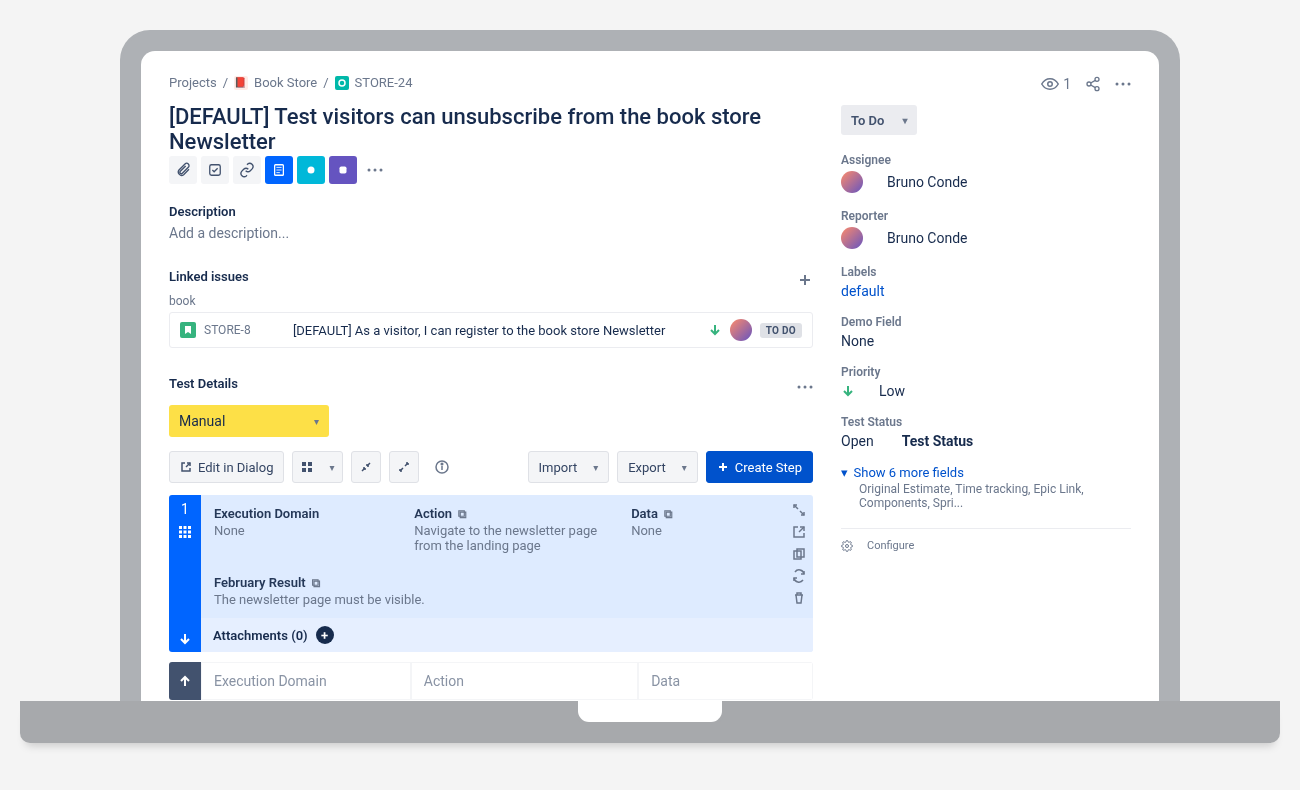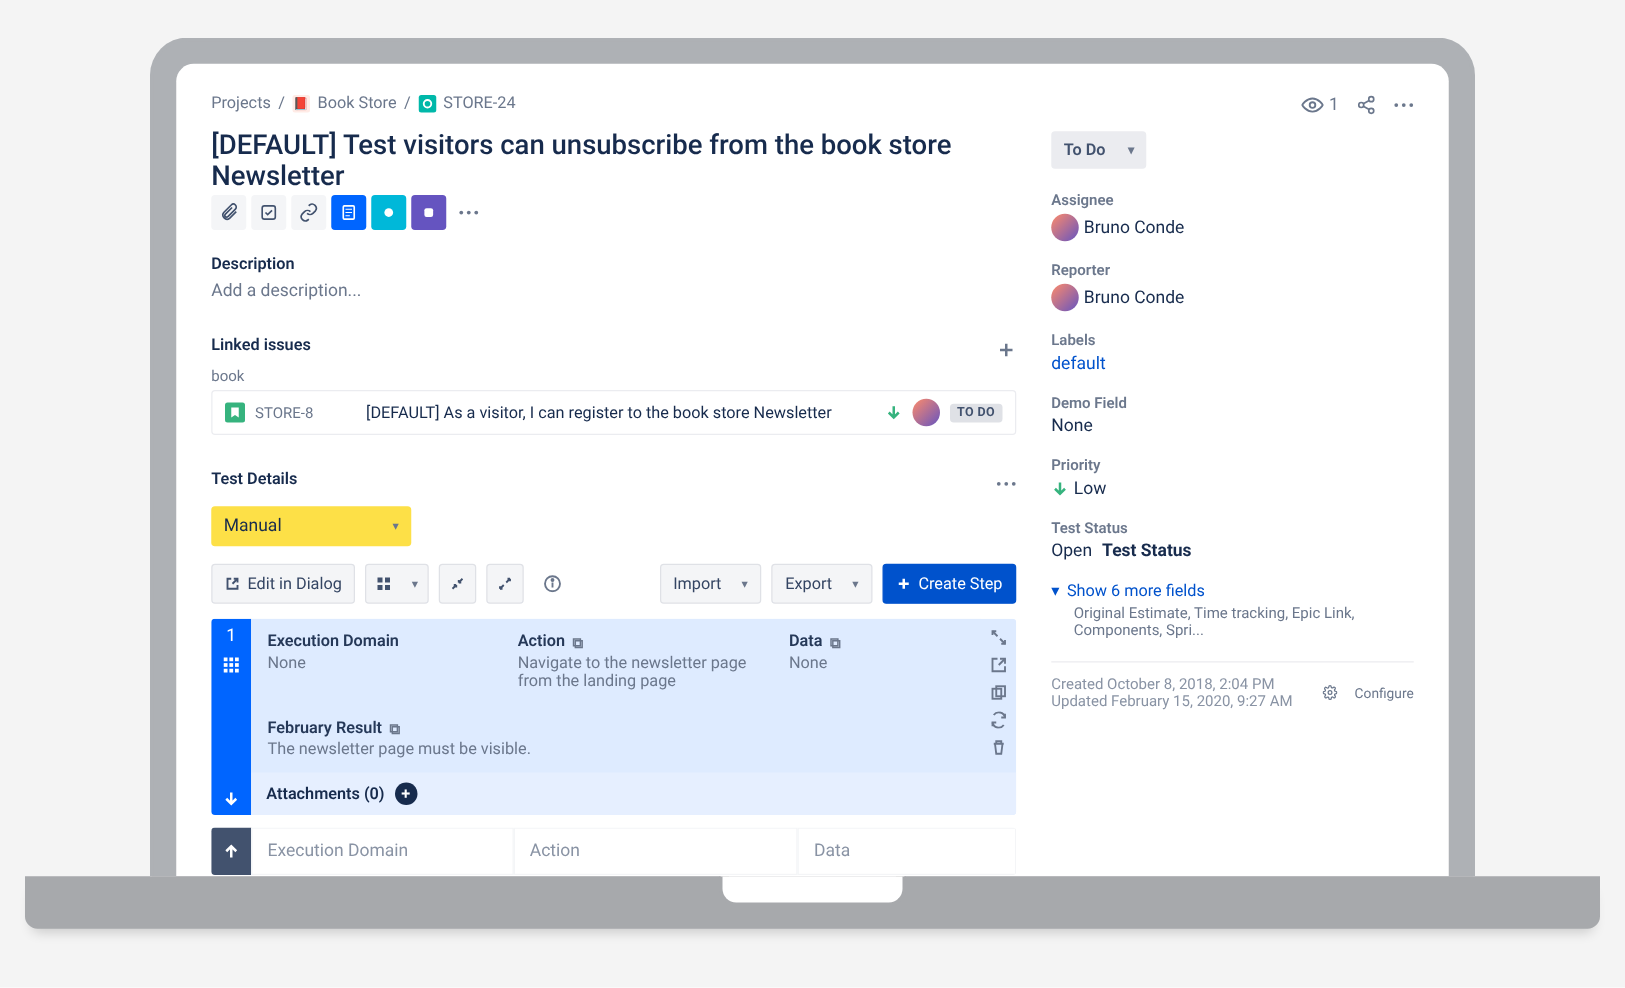--- a/index.html
+++ b/index.html
@@ -127,21 +127,21 @@
 
   
   .top-actions { display:flex; justify-content:flex-end; align-items:center; gap:14px; color:#6b778c; margin-bottom:12px; font-size:14px;}
   .ic-btn { cursor:pointer; display:flex; align-items:center; gap:4px;}
   .status-select {
     background:#ebecf0; border-radius:3px; height:30px; padding:0 10px; display:inline-flex; align-items:center; gap:8px;
     color:#42526e; font-weight:600; font-size:13px; cursor:pointer; margin-bottom:18px;
   }
   .field { margin-bottom: 16px; }
   .field-label { font-size:12px; font-weight:600; color:#6b778c; margin-bottom:4px;}
-  .field-row { display:flex; align-items:center; gap:4px; color:#172b4d; font-size:14px;}
+  .field-row { display:flex; align-items:center; gap:24px; color:#172b4d; font-size:14px;}
   .link-blue { color:#0052cc; }
   .divider { height:1px; background:#ebecf0; margin: 6px 0 10px 0;}
   .more-fields { display:flex; align-items:center; gap:6px; color:#0052cc; font-size:13px; cursor:pointer; margin-bottom:2px;}
   .more-desc { color:#6b778c; font-size:12px; padding-left:18px; margin-bottom:18px;}
   .meta-row { display:flex; align-items:center; justify-content:space-between; }
   .configure { color:#6b778c; font-size:11px; display:flex; align-items:center; gap:14px; cursor:pointer;}
   svg { display:block; }
 </style>
 </head>
 <body>
@@ -508,24 +508,20 @@
 
       <div class="more-fields">
         <span>▾</span>
         <span>Show 6 more fields</span>
       </div>
       <div class="more-desc">Original Estimate, Time tracking, Epic Link, Components, Spri...</div>
 
       <div class="divider"></div>
 
       <div class="meta-row">
-        <div>
-          <div class="small-muted">Created October 8, 2018, 2:04 PM</div>
-          <div class="small-muted">Updated February 15, 2020, 9:27 AM</div>
-        </div>
         <div class="configure">
           <svg width="12" height="12" viewBox="0 0 24 24" fill="none" stroke="#6b778c" stroke-width="2">
                 <circle cx="12" cy="12" r="3"></circle>
                 <path d="M19.4 15a1.7 1.7 0 00.3 1.8l.1.1a2 2 0 11-2.8 2.8l-.1-.1a1.7 1.7 0 00-1.8-.3 1.7 1.7 0 00-1 1.5V21a2 2 0 11-4 0v-.1a1.7 1.7 0 00-1-1.5 1.7 1.7 0 00-1.8.3l-.1.1a2 2 0 11-2.8-2.8l.1-.1a1.7 1.7 0 00.3-1.8 1.7 1.7 0 00-1.5-1H3a2 2 0 110-4h.1a1.7 1.7 0 001.5-1 1.7 1.7 0 00-.3-1.8l-.1-.1a2 2 0 112.8-2.8l.1.1a1.7 1.7 0 001.8.3H9a1.7 1.7 0 001-1.5V3a2 2 0 114 0v.1a1.7 1.7 0 001 1.5 1.7 1.7 0 001.8-.3l.1-.1a2 2 0 112.8 2.8l-.1.1a1.7 1.7 0 00-.3 1.8V9a1.7 1.7 0 001.5 1H21a2 2 0 110 4h-.1a1.7 1.7 0 00-1.5 1z"></path>
               </svg>
           <span>Configure</span>
         </div>
       </div>
 
     </div>

